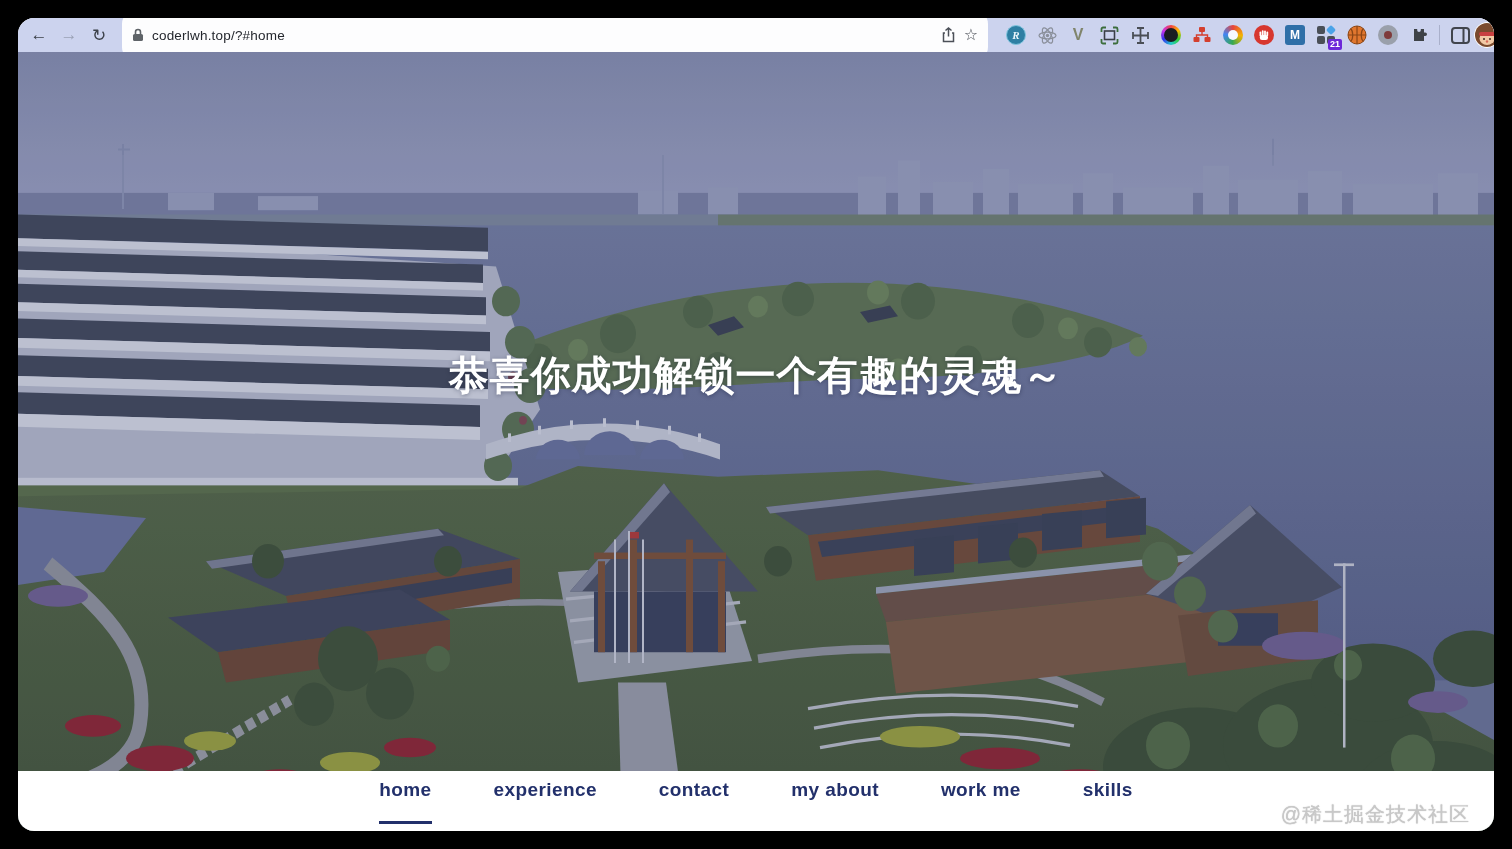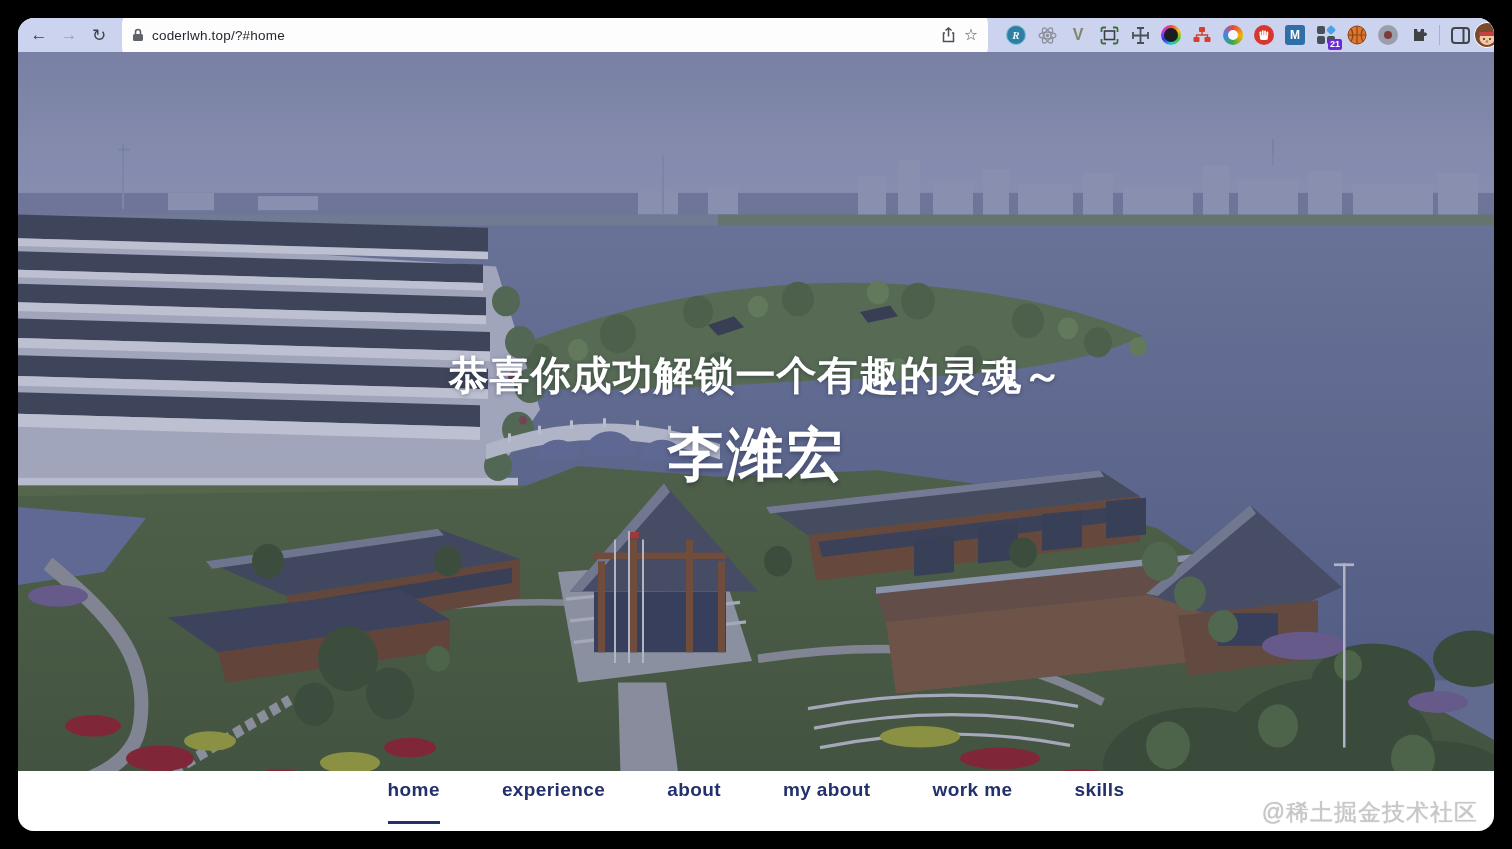--- a/index.html
+++ b/index.html
@@ -70,22 +70,22 @@
     position:absolute;left:0;right:0;bottom:0;height:60px;background:#ffffff;
     display:flex;align-items:center;justify-content:center;gap:62px;
   }
   .navlink{
     font-size:19px;font-weight:600;color:#22306b;letter-spacing:.4px;
     padding-bottom:20px;border-bottom:3px solid transparent;cursor:pointer;
   }
   .navlink.active{border-bottom-color:#22306b;}
   
   .watermark{
-    position:absolute;right:34px;bottom:21px;
-    font-size:23px;color:rgba(200,200,200,.95);
+    position:absolute;right:42px;bottom:21px;
+    font-size:20px;color:rgba(200,200,200,.95);
     text-shadow:0 0 1px rgba(130,130,130,.6);
     pointer-events:none;letter-spacing:1px;
   }
 </style>
 </head>
 <body>
 
 <div class="window">
 
   <div class="toolbar">
@@ -457,27 +457,26 @@
 
       <rect x="668" y="700" width="48" height="17" rx="6" fill="#e9ebf0"></rect>
       <rect x="676" y="693" width="30" height="11" rx="4" fill="#d6dae2"></rect>
       <rect x="680" y="695" width="22" height="7" rx="3" fill="#8f97ad"></rect>
 
       <rect x="0" y="0" width="1476" height="719" fill="rgba(44,54,108,0.15)"></rect>
     </svg>
 
     <div class="hero-text">
       <div class="hero-sub">恭喜你成功解锁一个有趣的灵魂～</div>
-      <div class="hero-title">李潍宏</div>
     </div>
 
     <div class="navbar">
       <span class="navlink active">home</span>
       <span class="navlink">experience</span>
-      <span class="navlink">about</span>
+      <span class="navlink">contact</span>
       <span class="navlink">my about</span>
       <span class="navlink">work me</span>
       <span class="navlink">skills</span>
     </div>
   </div>
 </div>
 
 <div class="watermark">@稀土掘金技术社区</div>
 
 </body></html>

